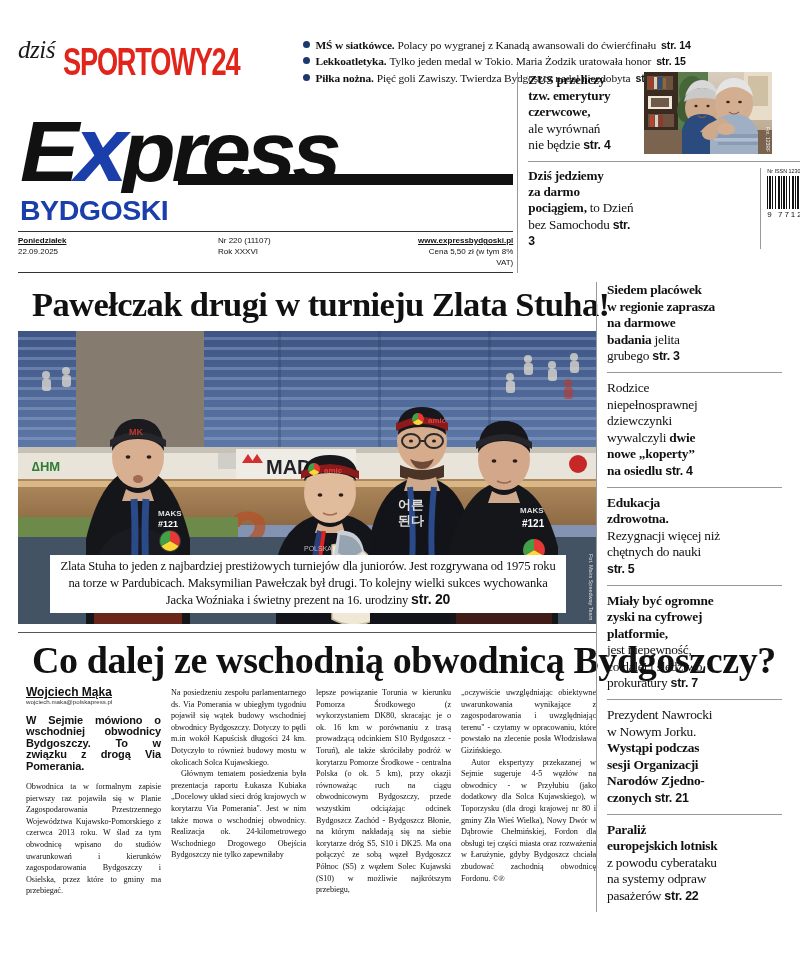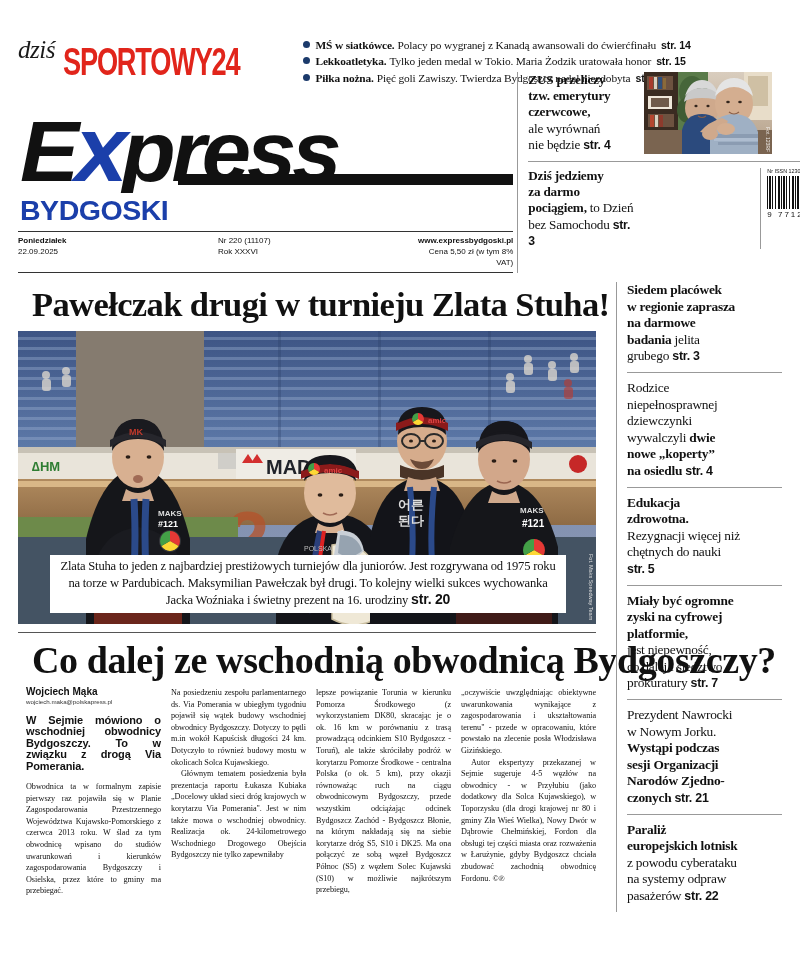--- a/index.html
+++ b/index.html
@@ -144,21 +144,21 @@
     font-family: "Liberation Sans", sans-serif;
     font-size: 8px;
     line-height: 11px;
     padding-top: 3px;
     color: #111;
   }
   .mi-col { }
   .mi-1 { width: 200px; }
   .mi-2 { width: 200px; }
   .mi-3 { flex: 1; text-align: right; }
-  .mi-b { font-weight: bold; }
+  .mi-b { font-weight: bold; text-decoration: underline; }
   .masthead-rule-bot {
     border-top: 1px solid #333;
     margin-top: 4px;
   }
 
   
   .masthead-right {
     flex: 1;
     padding-left: 10px;
     margin-left: 4px;
@@ -236,21 +236,21 @@
   }
 
   
   .body-row {
     display: flex;
     margin-top: 9px;
   }
   .col-main { width: 578px; }
   .col-side {
     flex: 1;
-    margin-left: 20px;
+    margin-left: 0;
     padding-left: 10px;
     border-left: 1px solid #999;
   }
 
   
   .lead-head {
     font-family: "Liberation Serif", serif;
     font-size: 34.5px;
     line-height: 40px;
     letter-spacing: -0.6px;
@@ -303,22 +303,23 @@
   }
   .sec-cols {
     display: flex;
     gap: 10px;
     padding-left: 8px;
   }
   .sec-col { width: 137px; }
   .byline-name {
     font-family: "Liberation Sans", sans-serif;
     font-weight: bold;
-    font-size: 10px;
+    font-size: 12px;
     line-height: 10px;
+    text-decoration: underline;
   }
   .byline-mail {
     font-family: "Liberation Sans", sans-serif;
     font-size: 6.2px;
     line-height: 9px;
     color: #333;
     margin-bottom: 9px;
   }
   .lede {
     font-family: "Liberation Sans", sans-serif;
@@ -716,21 +717,21 @@
               <p class="">Głównym tematem posiedzenia była prezentacja raportu Łukasza Kubiaka „Docelowy układ sieci dróg krajowych w korytarzu Via Pomerania". Jest w nim także mowa o wschodniej obwodnicy. Realizacja ok. 24-kilometrowego Wschodniego Drogowego Obejścia Bydgoszczy nie tylko zapewniłaby</p>
             </div>
         </div>
         <div class="sec-col">
           <div class="bodytext">
               <p class="noind">lepsze powiązanie Torunia w kierunku Pomorza Środkowego (z wykorzystaniem DK80, skracając je o ok. 16 km w porównaniu z trasą prowadzącą odcinkiem S10 Bydgoszcz - Toruń), ale także skróciłaby podróż w korytarzu Pomorze Środkowe - centralna Polska (o ok. 5 km), przy okazji równoważąc ruch na ciągu obwodnicowym Bydgoszczy, przede wszystkim odciążając odcinek Bydgoszcz Zachód - Bydgoszcz Błonie, na którym nakładają się na siebie korytarze dróg S5, S10 i DK25. Ma ona połączyć ze sobą węzeł Bydgoszcz Północ (S5) z węzłem Solec Kujawski (S10) w możliwie najkrótszym przebiegu,</p>
             </div>
         </div>
         <div class="sec-col">
           <div class="bodytext">
-              <p class="noind">„oczywiście uwzględniając obiektywne uwarunkowania wynikające z zagospodarowania i ukształtowania terenu" - przede w opracowaniu, które powstało na zlecenie posła Włodzisława Gizińskiego.</p>
+              <p class="noind">„oczywiście uwzględniając obiektywne uwarunkowania wynikające z zagospodarowania i uwzględniając terenu" - czytamy w opracowaniu, które powstało na zlecenie posła Włodzisława Gizińskiego.</p>
               <p class="">Autor ekspertyzy przekazanej w Sejmie sugeruje 4-5 węzłów na obwodnicy - w Przyłubiu (jako dodatkowy dla Solca Kujawskiego), w Toporzysku (dla drogi krajowej nr 80 i gminy Złа Wieś Wielka), Nowy Dwór w Dąbrowie Chełmińskiej, Fordon dla obsługi tej części miasta oraz rozważenia w Łarużynie, gdyby Bydgoszcz chciała zbudować zachodnią obwodnicę Fordonu. ©℗</p>
             </div>
         </div>
       </div>
     </div>
 
     <div class="col-side">
       <div class="side-item"><b>Siedem placówek<br>w regionie zaprasza<br>na darmowe<br>badania</b> jelita<br>grubego <span class="pg">str. 3</span></div>
       <div class="side-rule"></div>
       <div class="side-item">Rodzice<br>niepełnosprawnej<br>dziewczynki<br>wywalczyli <b>dwie<br>nowe „koperty”<br>na osiedlu</b> <span class="pg">str. 4</span></div>

